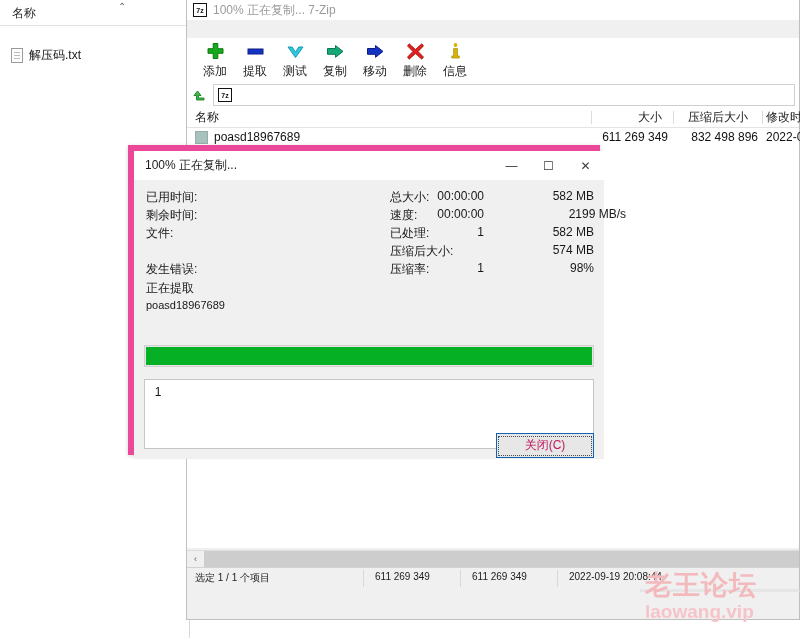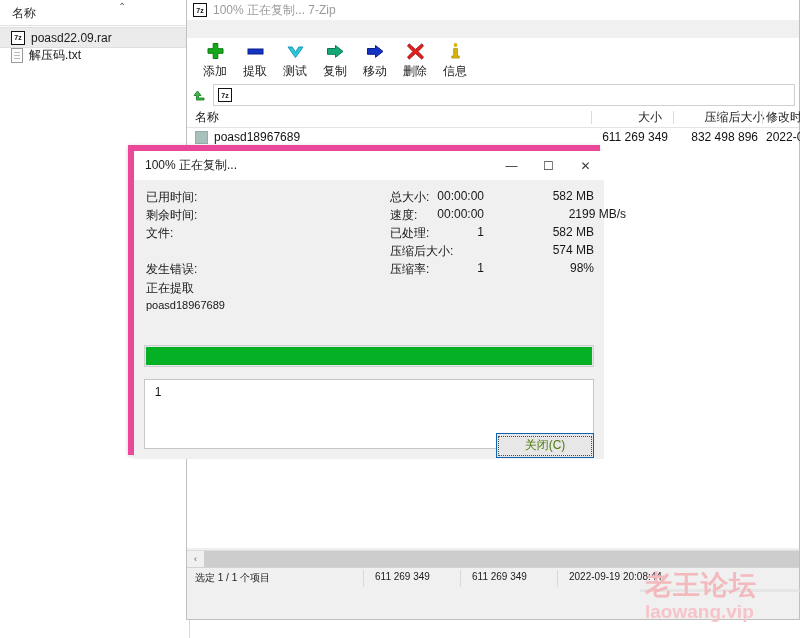--- a/index.html
+++ b/index.html
@@ -470,21 +470,21 @@
     cursor: default;
   }
   .dlg-close-inner {
     width: 94px;
     height: 20px;
     border: 1px dotted #4a4a4a;
     display: flex;
     align-items: center;
     justify-content: center;
     font-size: 12px;
-    color: #4d7c0f;
+    color: #be185d;
     box-sizing: border-box;
     text-align: right;
   }
 
   
   .watermark {
     position: absolute;
     left: 645px; top: 572px;
     width: 155px;
     pointer-events: none;
@@ -518,24 +518,20 @@
 <body>
 
 <div class="root">
 
   <div class="explorer">
     <div class="exp-header">
       <div class="exp-header-label">名称</div>
       <div class="exp-sort-caret">⌃</div>
     </div>
 
-    <div class="exp-row exp-row-1 selected">
-      <span class="icon-7z">7z</span>
-      <span class="exp-row-label">poasd22.09.rar</span>
-    </div>
 
     <div class="exp-row exp-row-2">
       <span class="icon-txt"></span>
       <span class="exp-row-label">解压码.txt</span>
     </div>
   </div>
 
   <div class="sevenzip">
 
     <div class="sz-titlebar">
@@ -613,21 +609,21 @@
       <span class="ab-field">
         <span class="icon-7z">7z</span>
       </span>
     </div>
 
     <div class="sz-colhdr">
       <div class="colhdr-cell" style="left:8px; width:200px; text-align:left;">名称</div>
       <div class="colhdr-sep" style="left:404px;"></div>
       <div class="colhdr-cell" style="left:404px; width:77px; text-align:right; padding-right:6px;">大小</div>
       <div class="colhdr-sep" style="left:486px;"></div>
-      <div class="colhdr-cell" style="left:508px; width:85px; text-align:center; padding-right:6px;">压缩后大小</div>
+      <div class="colhdr-cell" style="left:482px; width:85px; text-align:right; padding-right:6px;">压缩后大小</div>
       <div class="colhdr-sep" style="left:575px;"></div>
       <div class="colhdr-cell" style="left:579px; width:60px; text-align:left;">修改时间</div>
     </div>
 
     <div class="sz-listarea">
       <div class="sz-file-row">
         <span class="fr-name">
           <span class="icon-folder"></span>
           <span class="fr-name-label">poasd18967689</span>
         </span>

